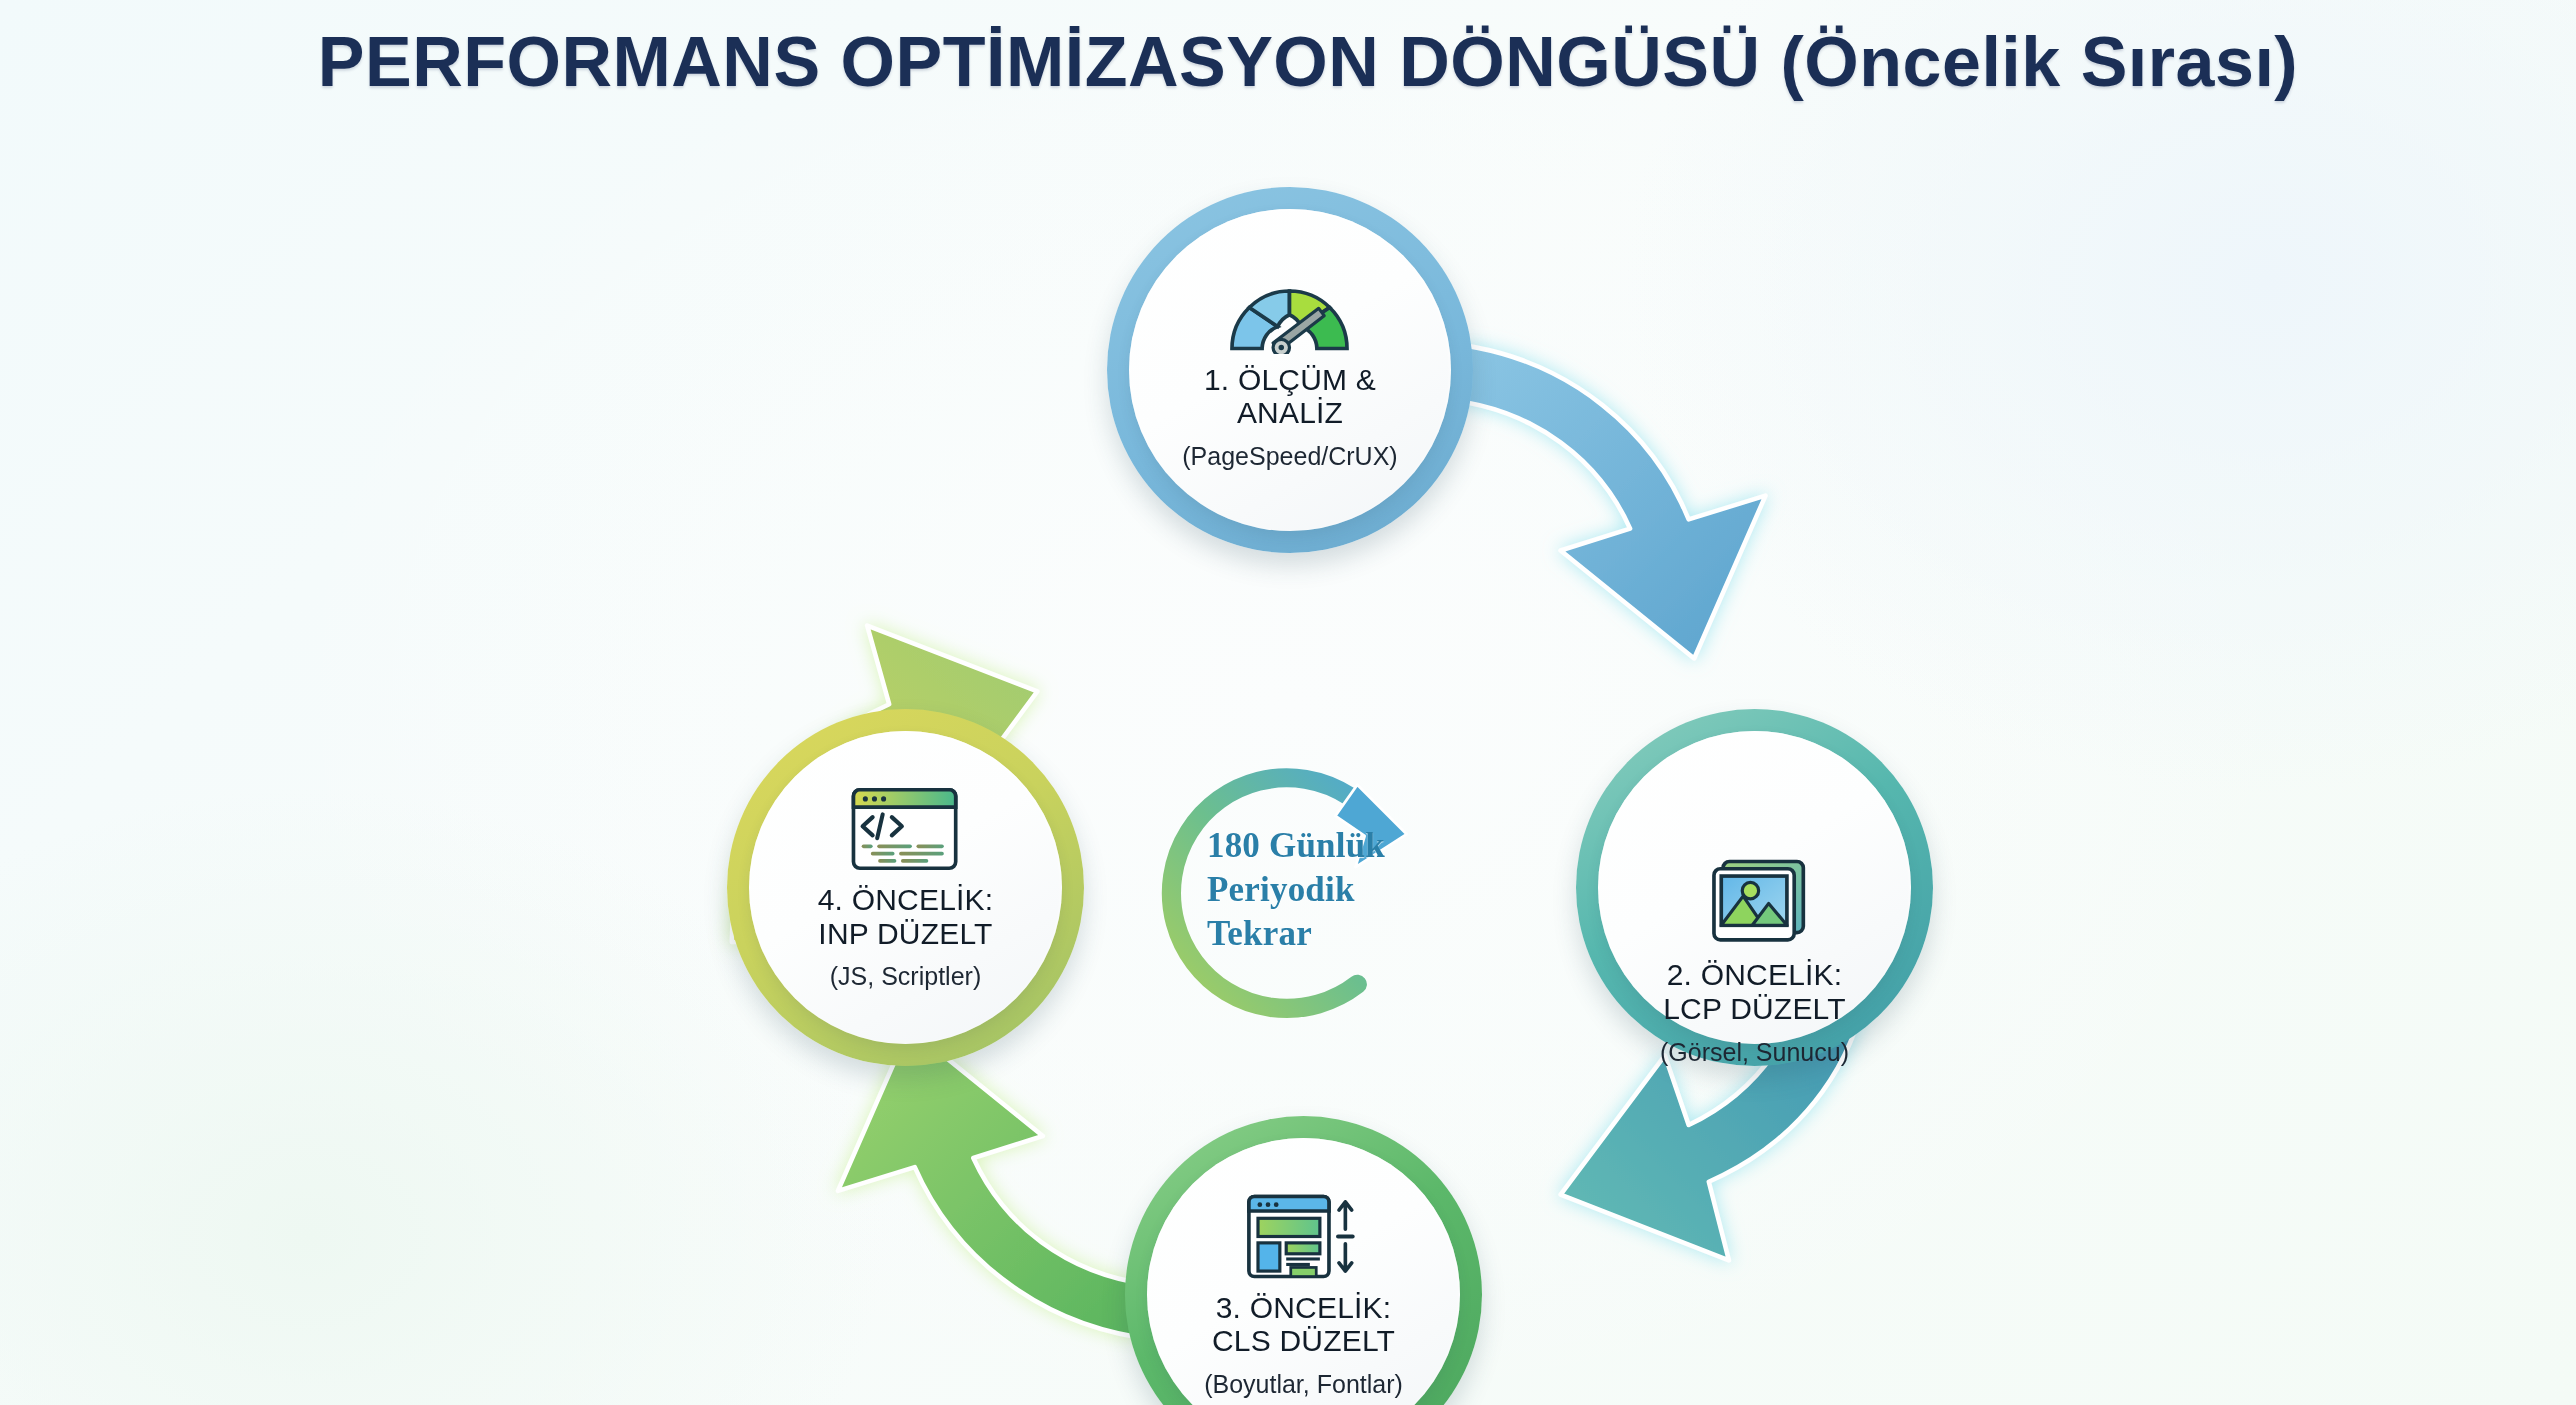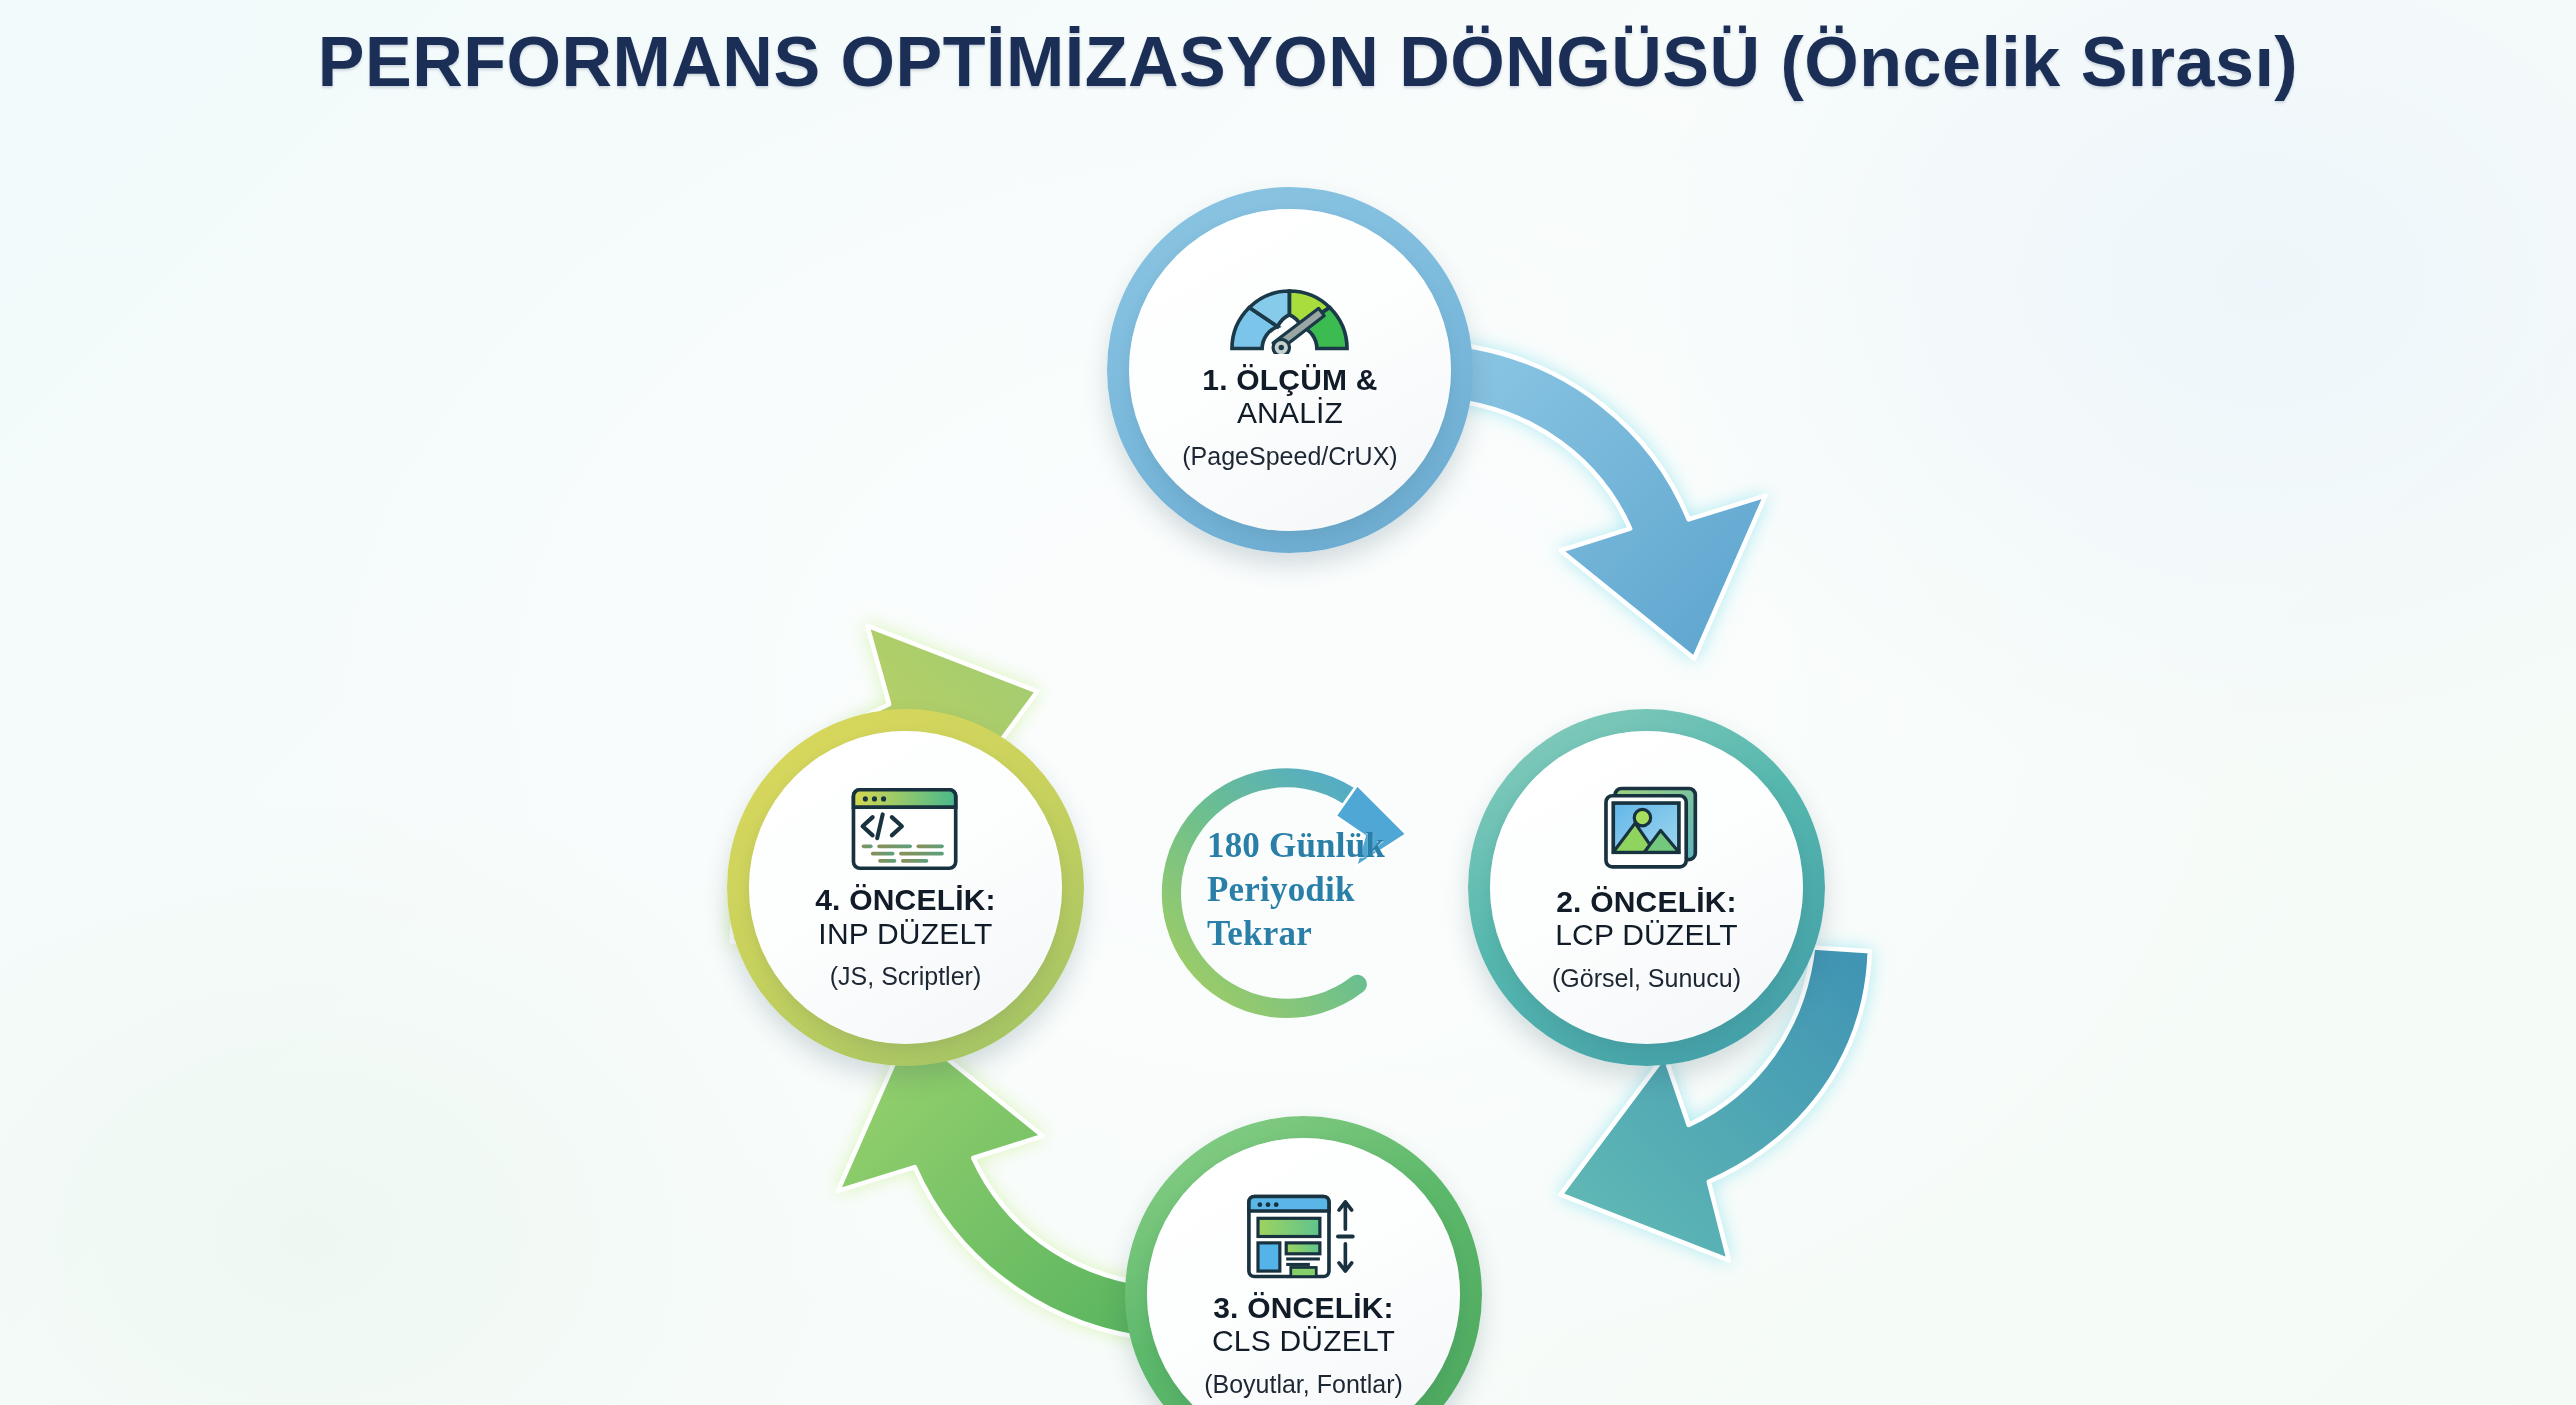--- a/index.html
+++ b/index.html
@@ -93,21 +93,21 @@
     text-align: center;
     width: 88%;
   }
   .node .icon {
     display: block;
     margin-bottom: 9.1px;
     line-height: 0;
   }
   .node .t1 {
     font-size: 30px;
-    font-weight: 700;
+    font-weight: 400;
     color: #111c28;
     letter-spacing: 0.2px;
     line-height: 1.12;
   }
   .node .t2 {
     font-size: 30px;
     font-weight: 400;
     color: #111c28;
     letter-spacing: 0.2px;
     line-height: 1.12;
@@ -119,21 +119,21 @@
     margin-top: 13px;
     line-height: 1.1;
   }
 
   
   #node1 { left: 1107px; top: 50px; width: 366px; height: 366px; }
   #node1 .ring { background: linear-gradient(160deg,#8cc5e2 0%, #79b8db 55%, #6aa9cd 100%); }
   #node1 .disc { left: 22px; top: 22px; width: 322px; height: 322px; }
 
   
-  #node2 { left: 1468px; top: 572px; width: 357px; height: 357px; }
+  #node2 { left: 1576px; top: 572px; width: 357px; height: 357px; justify-content: flex-end; }
   #node2 .ring { background: linear-gradient(150deg,#8ccfbe 0%, #56b7ae 45%, #3f9aa6 100%); }
   #node2 .disc { left: 22px; top: 22px; width: 313px; height: 313px; }
 
   
   #node3 { left: 1125px; top: 979px; width: 357px; height: 357px; }
   #node3 .ring { background: linear-gradient(150deg,#8ed18b 0%, #5cb86a 45%, #4aa45d 100%); }
   #node3 .disc { left: 22px; top: 22px; width: 313px; height: 313px; }
 
   
   #node4 { left: 727px; top: 572px; width: 357px; height: 357px; }

